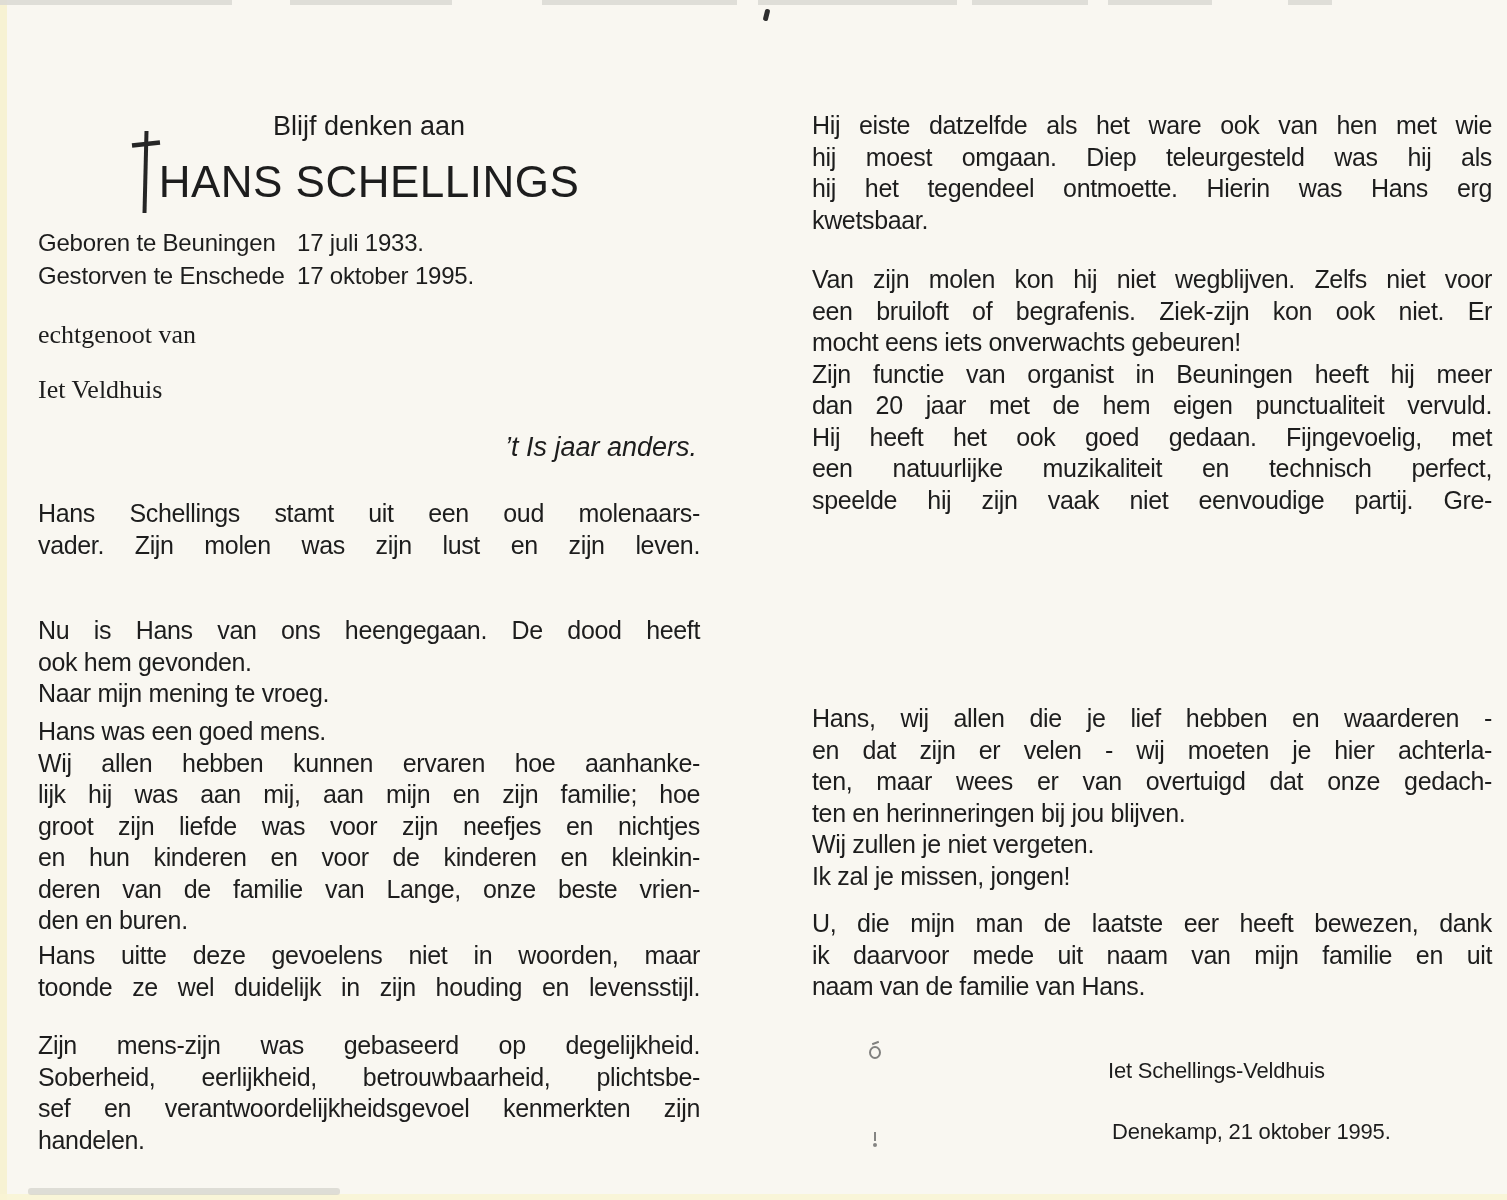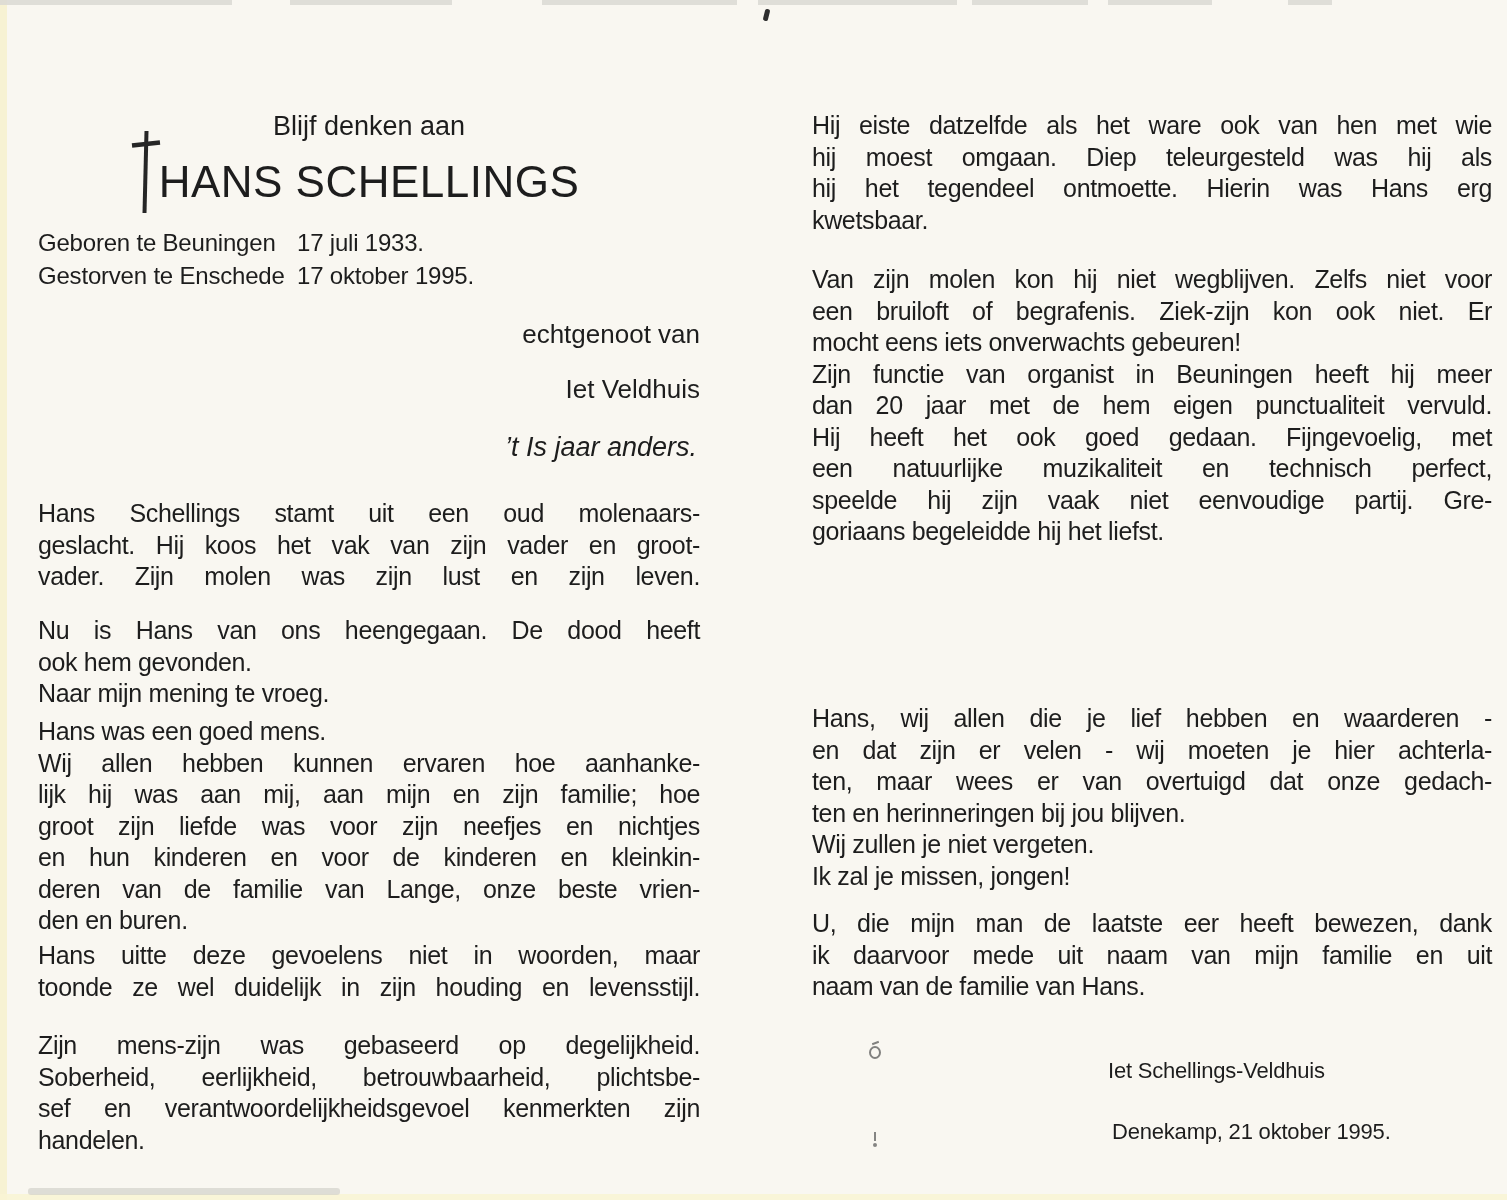--- a/index.html
+++ b/index.html
@@ -22,21 +22,21 @@
   .col{position:absolute;top:0;height:1200px;}
   .col-left{left:38px;width:662px;}
   .col-right{left:812px;width:680px;}
   .abs{position:absolute;left:0;width:100%;}
 
   .intro{top:110px;font-size:27px;line-height:33px;text-align:center;}
   .name{top:157px;font-size:44px;line-height:50px;text-align:center;letter-spacing:.5px;}
   .cross{position:absolute;left:91px;top:128px;}
   .dates{top:226px;font-size:24px;line-height:33px;letter-spacing:-.2px;}
   .dlbl{display:inline-block;width:259px;}
-  .centerline{font-size:26px;line-height:33px;text-align:right;}
+  .centerline{font-size:26px;line-height:33px;text-align:left;font-family:Liberation Serif, serif;}
   .sp-intro{top:318px;}
   .sp-name{top:373px;}
   .motto{top:431px;font-size:27px;line-height:33px;font-style:italic;text-align:right;padding-right:3px;box-sizing:border-box;}
 
   .para{position:absolute;left:0;width:100%;font-size:25px;letter-spacing:-.35px;}
   .pl{line-height:31.5px;white-space:normal;text-align:left;}
   .pl.j{text-align:justify;text-align-last:justify;}
 
   .closing{position:absolute;font-size:22px;line-height:32px;letter-spacing:-.2px;white-space:nowrap;}
   .sig{left:296px;top:1055px;}
@@ -80,21 +80,20 @@
         <span class="dlbl">Gestorven te Enschede</span><span>17 oktober 1995.</span>
       </div>
     </div>
 
     <div class="abs centerline sp-intro">echtgenoot van</div>
     <div class="abs centerline sp-name">Iet Veldhuis</div>
     <div class="abs motto">’t Is jaar anders.</div>
 
     <div class="para" style="top:498px">
         <div class="pl j">Hans Schellings stamt uit een oud molenaars-</div>
-        <div class="pl j">geslacht. Hij koos het vak van zijn vader en groot-</div>
         <div class="pl j">vader. Zijn molen was zijn lust en zijn leven.</div>
       </div>
     <div class="para" style="top:615px">
         <div class="pl j">Nu is Hans van ons heengegaan. De dood heeft</div>
         <div class="pl">ook hem gevonden.</div>
         <div class="pl">Naar mijn mening te vroeg.</div>
       </div>
     <div class="para" style="top:716px">
         <div class="pl">Hans was een goed mens.</div>
         <div class="pl j">Wij allen hebben kunnen ervaren hoe aanhanke-</div>
@@ -125,21 +124,20 @@
       </div>
     <div class="para" style="top:264px">
         <div class="pl j">Van zijn molen kon hij niet wegblijven. Zelfs niet voor</div>
         <div class="pl j">een bruiloft of begrafenis. Ziek-zijn kon ook niet. Er</div>
         <div class="pl">mocht eens iets onverwachts gebeuren!</div>
         <div class="pl j">Zijn functie van organist in Beuningen heeft hij meer</div>
         <div class="pl j">dan 20 jaar met de hem eigen punctualiteit vervuld.</div>
         <div class="pl j">Hij heeft het ook goed gedaan. Fijngevoelig, met</div>
         <div class="pl j">een natuurlijke muzikaliteit en technisch perfect,</div>
         <div class="pl j">speelde hij zijn vaak niet eenvoudige partij. Gre-</div>
-        <div class="pl">goriaans begeleidde hij het liefst.</div>
       </div>
     <div class="para" style="top:703px">
         <div class="pl j">Hans, wij allen die je lief hebben en waarderen -</div>
         <div class="pl j">en dat zijn er velen - wij moeten je hier achterla-</div>
         <div class="pl j">ten, maar wees er van overtuigd dat onze gedach-</div>
         <div class="pl">ten en herinneringen bij jou blijven.</div>
         <div class="pl">Wij zullen je niet vergeten.</div>
         <div class="pl">Ik zal je missen, jongen!</div>
       </div>
     <div class="para" style="top:908px">

